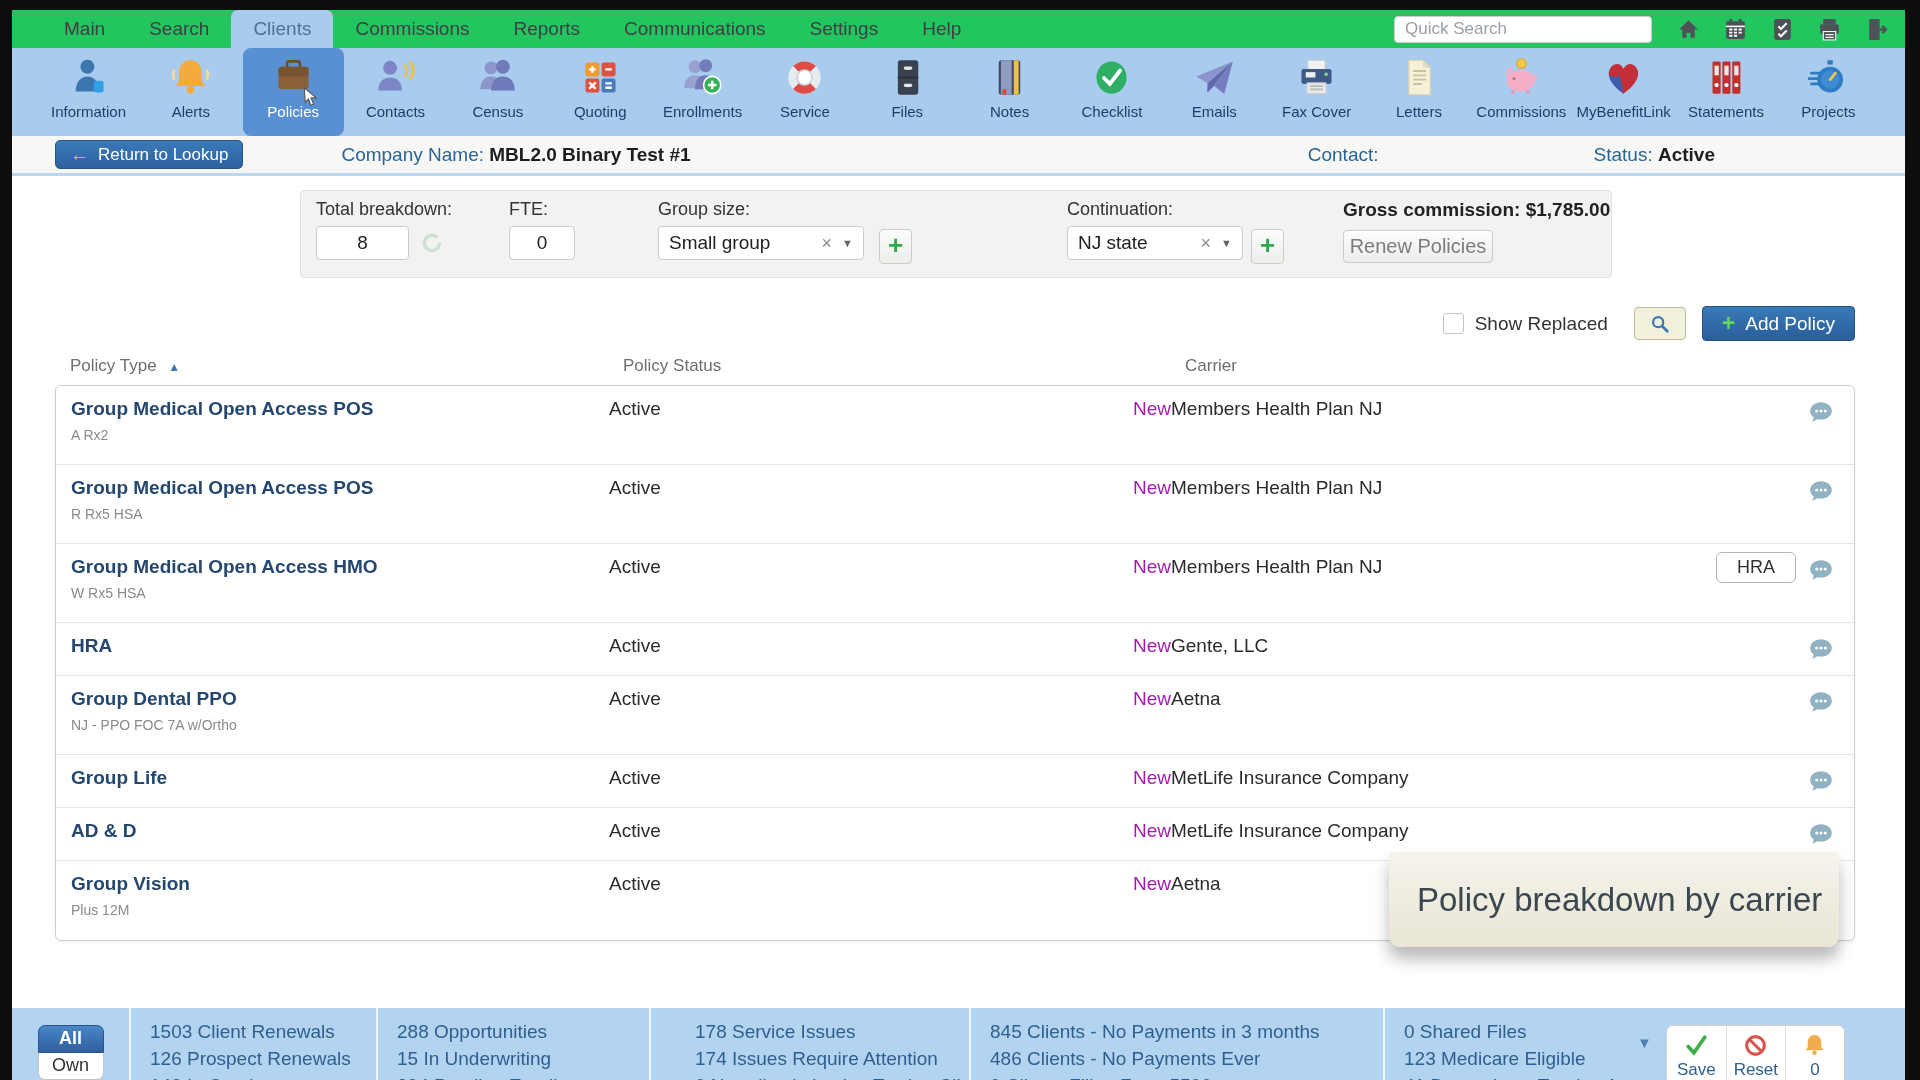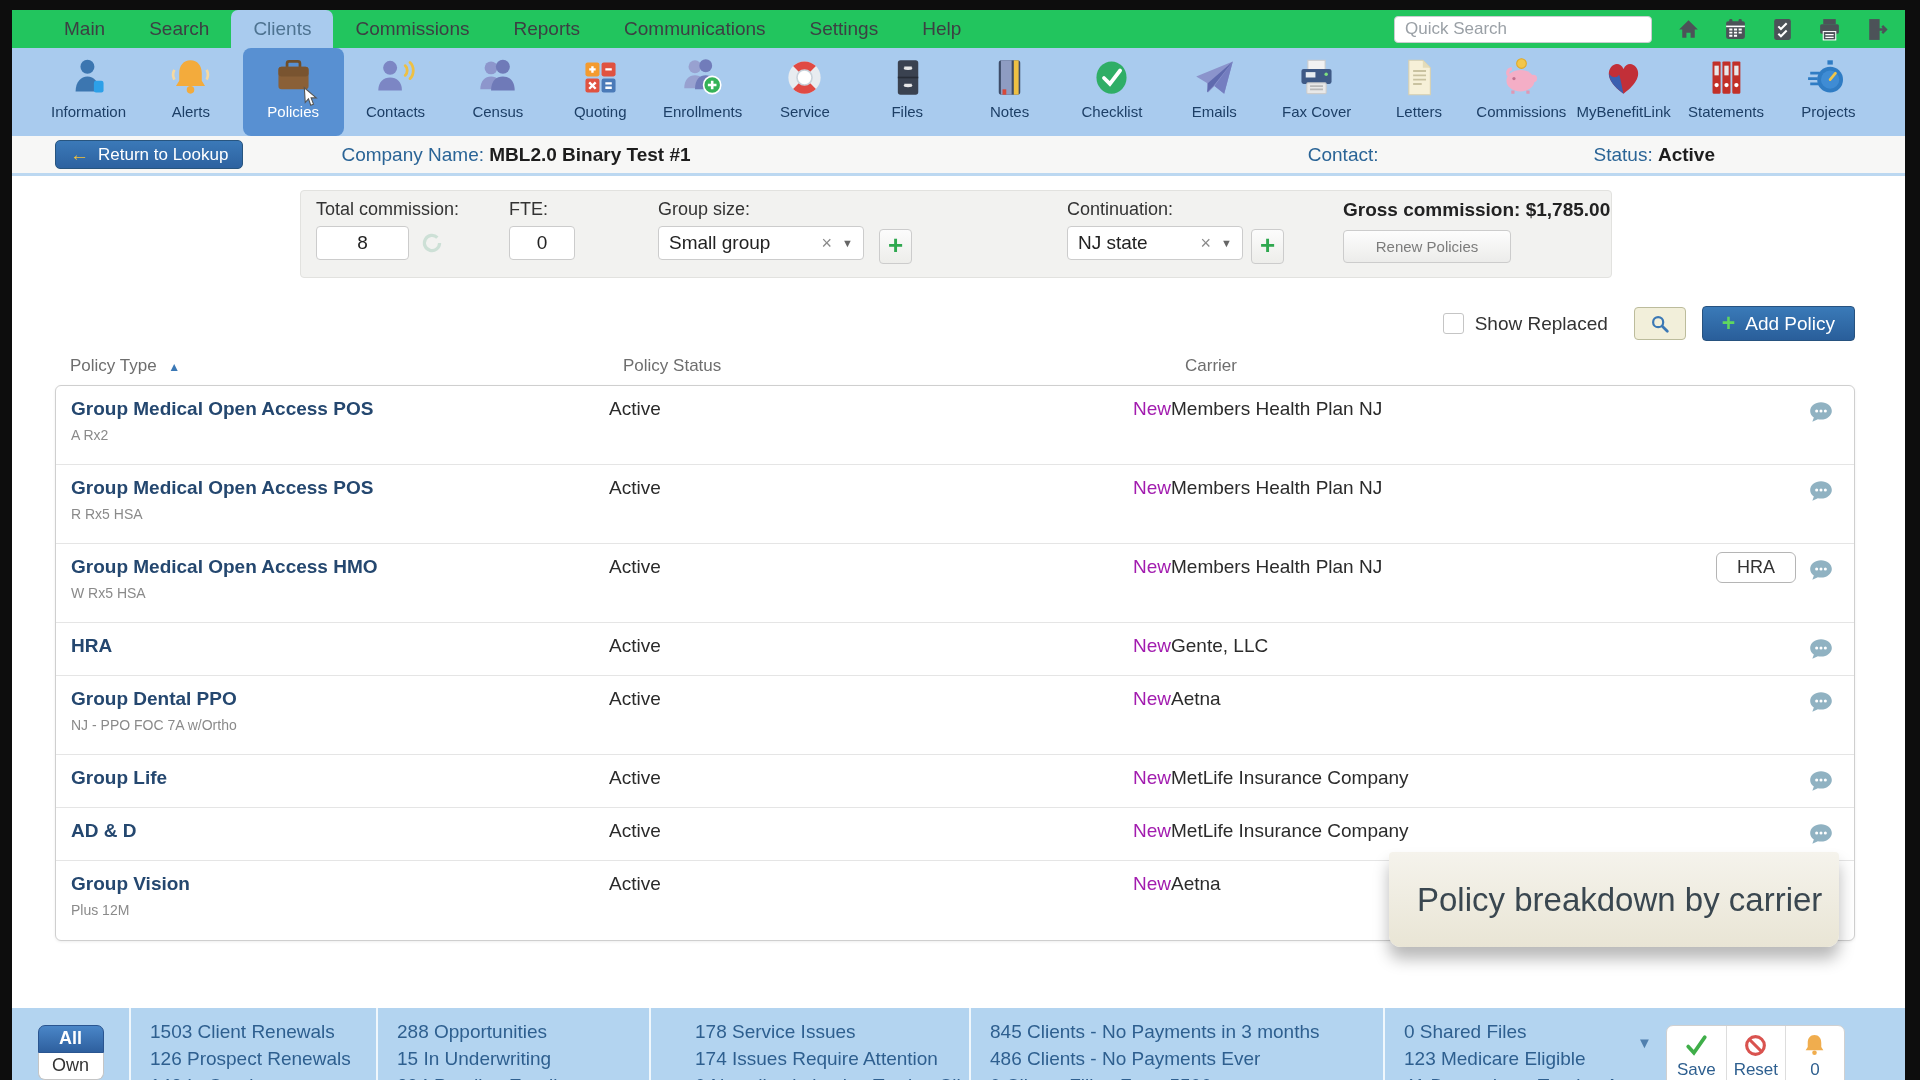--- a/index.html
+++ b/index.html
@@ -49,21 +49,21 @@
   .frow { display:flex; align-items:center; gap:10px; }
   .finput { height:34px; border:1px solid #ccc; border-radius:4px; text-align:center; font-size:19px; color:#222; font-family:inherit; background:#fff; }
   .refresh-ico { width:26px; height:26px; }
   .refresh-ico svg { width:100%; height:100%; }
   .dropdown { height:34px; background:#fff; border:1px solid #ccc; border-radius:4px; display:flex; align-items:center; padding:0 10px; cursor:pointer; }
   .dd-value { font-size:19px; color:#222; flex:1; }
   .dd-x { color:#8a8a8a; font-size:18px; margin:0 10px 0 14px; }
   .dd-caret { color:#666; font-size:11px; }
   .plus-btn { position:absolute; top:38px; width:33px; height:35px; background:linear-gradient(#fcfcfc,#ededea); border:1px solid #ccc; border-radius:4px; color:#2fa84f; font-size:26px; font-weight:bold; line-height:30px; text-align:center; cursor:pointer; }
   .commission { font-size:19px; font-weight:600; color:#222;margin-top:47px; }
-  .renew-btn { margin-top:9px; width:168px; height:33px; background:linear-gradient(#fdfdfd,#ececea); border:1px solid #ccc; border-radius:4px; color:#7c7c7c; font-size:15px; font-family:inherit; cursor:pointer; }
+  .renew-btn { margin-top:9px; width:150px; height:33px; background:linear-gradient(#fdfdfd,#ececea); border:1px solid #ccc; border-radius:4px; color:#7c7c7c; font-size:20px; font-family:inherit; cursor:pointer; }
 
   .actions-row { position:absolute; top:130px; right:50px; display:flex; align-items:center; }
   .checkbox { width:21px; height:21px; background:#fff; border:1px solid #c5c5c5; border-radius:3px; cursor:pointer; }
   .cb-label { font-size:19px; color:#333; margin:0 26px 0 11px; }
   .search-btn { width:52px; height:33px; background:#f2efda; border:1px solid #bcbc9c; border-radius:4px; display:flex; align-items:center; justify-content:center; cursor:pointer; margin-right:16px; }
   .search-btn span { width:22px; height:22px; display:block; }
   .search-btn svg { width:100%; height:100%; }
   .addpolicy-btn { height:35px; padding:0 19px; background:linear-gradient(#3a7ab8,#295e9a); border:1px solid #27527f; border-radius:4px; color:#fff; font-size:19px; font-family:inherit; display:flex; align-items:center; gap:10px; cursor:pointer; }
   .addpolicy-btn .plus { color:#5fd75f; font-size:23px; font-weight:bold; }
 
@@ -385,21 +385,21 @@
         <span class="lbl">Status:</span>
         <span class="val">Active</span>
       </span>
     </div>
   </div>
 
   <div class="content">
 
     <div class="filter-panel">
       <div class="fgroup" style="left:15px;">
-        <span class="flabel">Total commission:</span>
+        <span class="flabel">Total breakdown:</span>
         <div class="frow">
           <input class="finput" style="width: 93px;" value="8">
           <span class="refresh-ico"><svg viewBox="0 0 24 24">
                 <path d="M19 12a7 7 0 1 1-2.05-4.95" stroke="#cde0d6" stroke-width="3" fill="none"></path>
               </svg></span>
         </div>
       </div>
       <div class="fgroup" style="left:208px;">
         <span class="flabel">FTE:</span>
         <input class="finput" style="width: 66px;" value="0">

